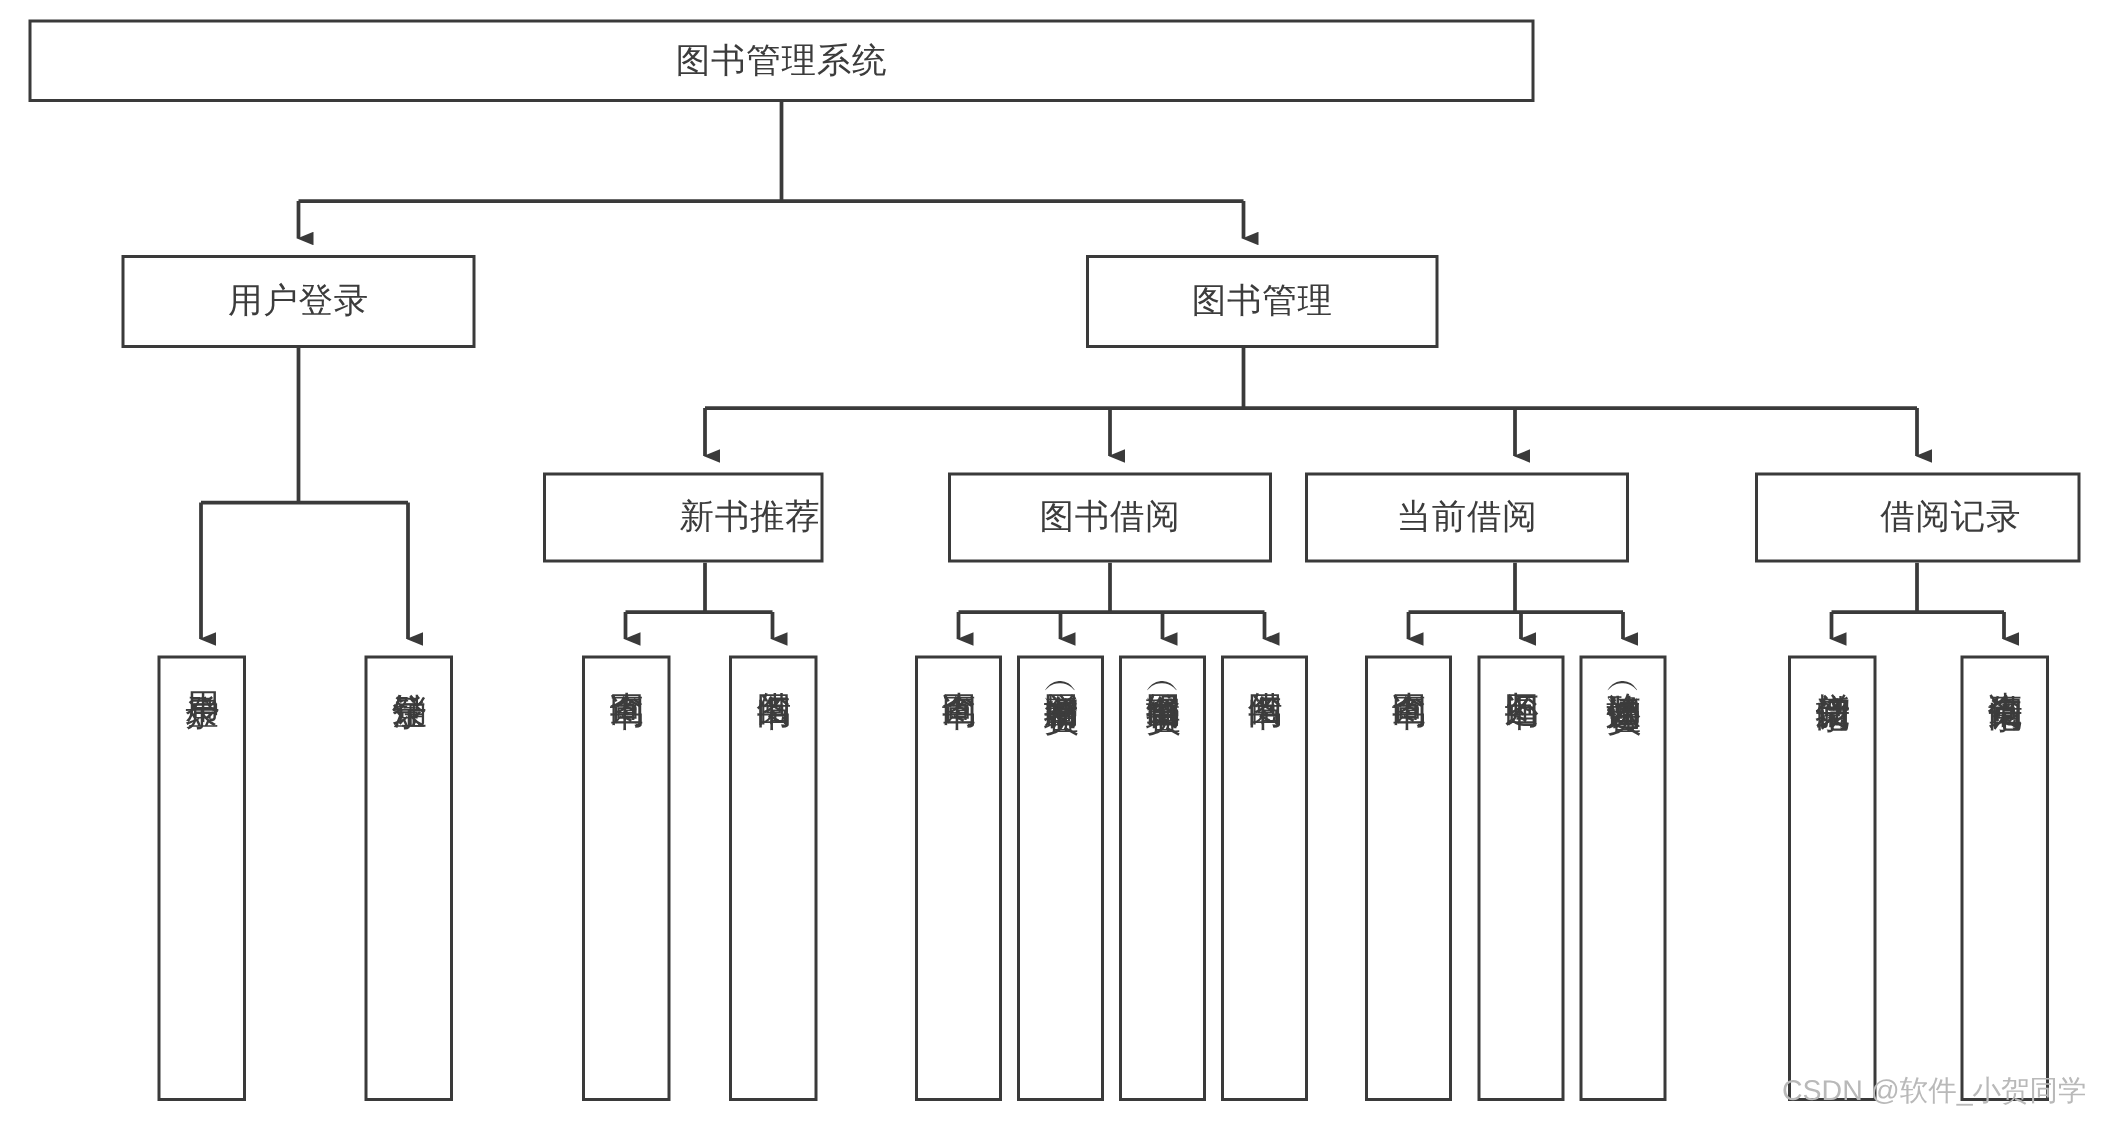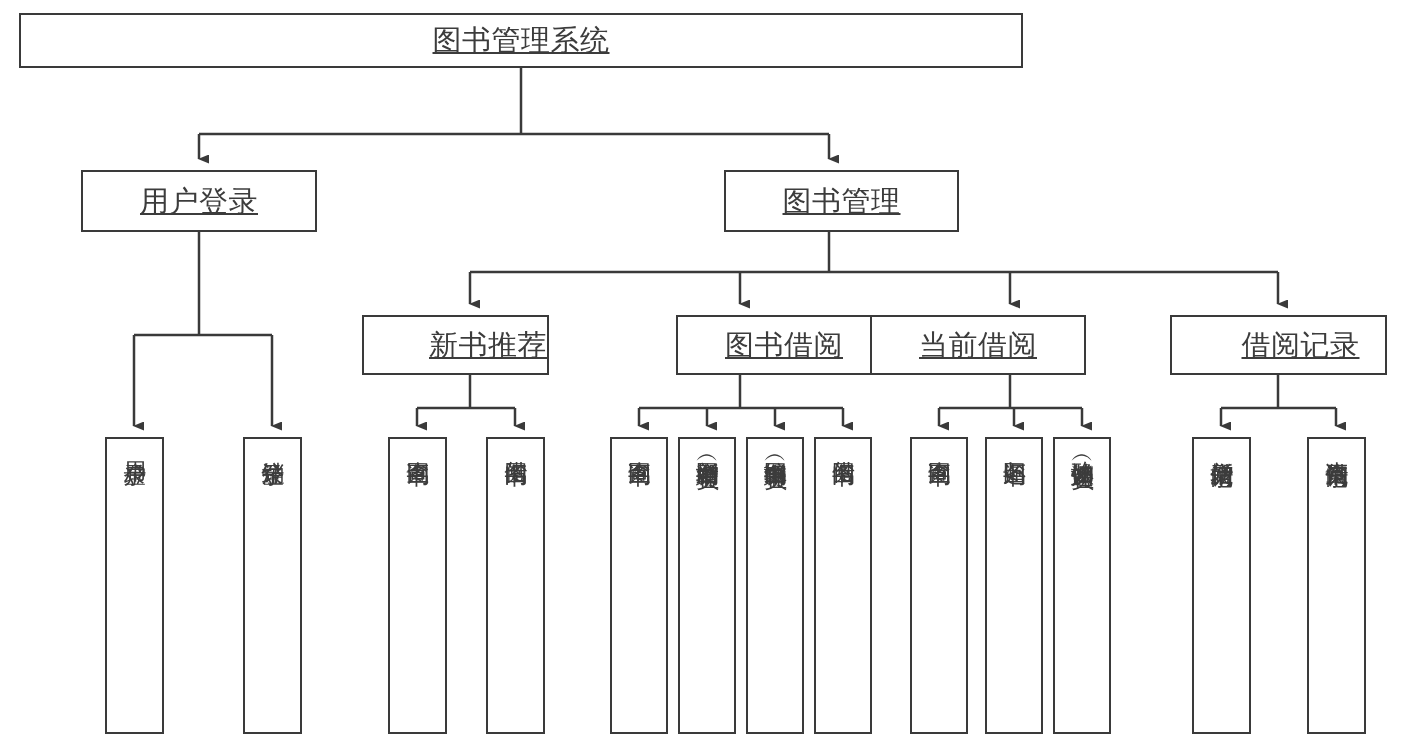--- a/index.html
+++ b/index.html
@@ -38,22 +38,21 @@
   }
   .node-label {
     color: #3c3c3c;
     font-family: "Liberation Sans", "DejaVu Sans", sans-serif;
     line-height: 1.18;
     letter-spacing: 0.5px;
     text-align: center;
     white-space: pre;
   }
   .node-horizontal .node-label {
-    font-size: 29px;
-    text-decoration: underline;
+    font-size: 23px;
   }
   .node-vertical {
     align-items: flex-start;
     justify-content: center;
     padding-top: 4px;
   }
   .node-vertical .node-label {
     font-size: 23px;
     writing-mode: vertical-rl;
     text-orientation: upright;
@@ -124,21 +123,21 @@
       </div>
       <div class="node-box node-horizontal" style="left: 81px; top: 170px; width: 236px; height: 62px;">
         <span class="node-label">用户登录</span>
       </div>
       <div class="node-box node-horizontal" style="left: 712px; top: 170px; width: 235px; height: 62px; margin-left: 12px;">
         <span class="node-label">图书管理</span>
       </div>
       <div class="node-box node-horizontal" style="left: 362px; top: 315px; width: 187px; height: 60px; justify-content: flex-end;">
         <span class="node-label">新书推荐</span>
       </div>
-      <div class="node-box node-horizontal" style="left: 632px; top: 315px; width: 216px; height: 60px; margin-left: 44px;">
+      <div class="node-box node-horizontal" style="left: 632px; top: 315px; width: 216px; height: 60px;">
         <span class="node-label">图书借阅</span>
       </div>
       <div class="node-box node-horizontal" style="left: 870px; top: 315px; width: 216px; height: 60px; justify-content: center;">
         <span class="node-label">当前借阅</span>
       </div>
       <div class="node-box node-horizontal" style="left: 1170px; top: 315px; width: 217px; height: 60px; padding-left: 44px;">
         <span class="node-label">借阅记录</span>
       </div>
       <div class="node-box node-vertical" style="left: 105px; top: 437px; width: 59px; height: 297px;">
         <span class="node-label">用户登录</span>
@@ -174,13 +173,14 @@
         <span class="node-label">确认归还（管理员）</span>
       </div>
       <div class="node-box node-vertical" style="left: 1192px; top: 437px; width: 59px; height: 297px;">
         <span class="node-label">新增借阅记录</span>
       </div>
       <div class="node-box node-vertical" style="left: 1307px; top: 437px; width: 59px; height: 297px;">
         <span class="node-label">查询借阅记录</span>
       </div>
     </div>
 
+  <div class="watermark">CSDN @软件_小贺同学</div>
 </div>
 
 </body></html>

